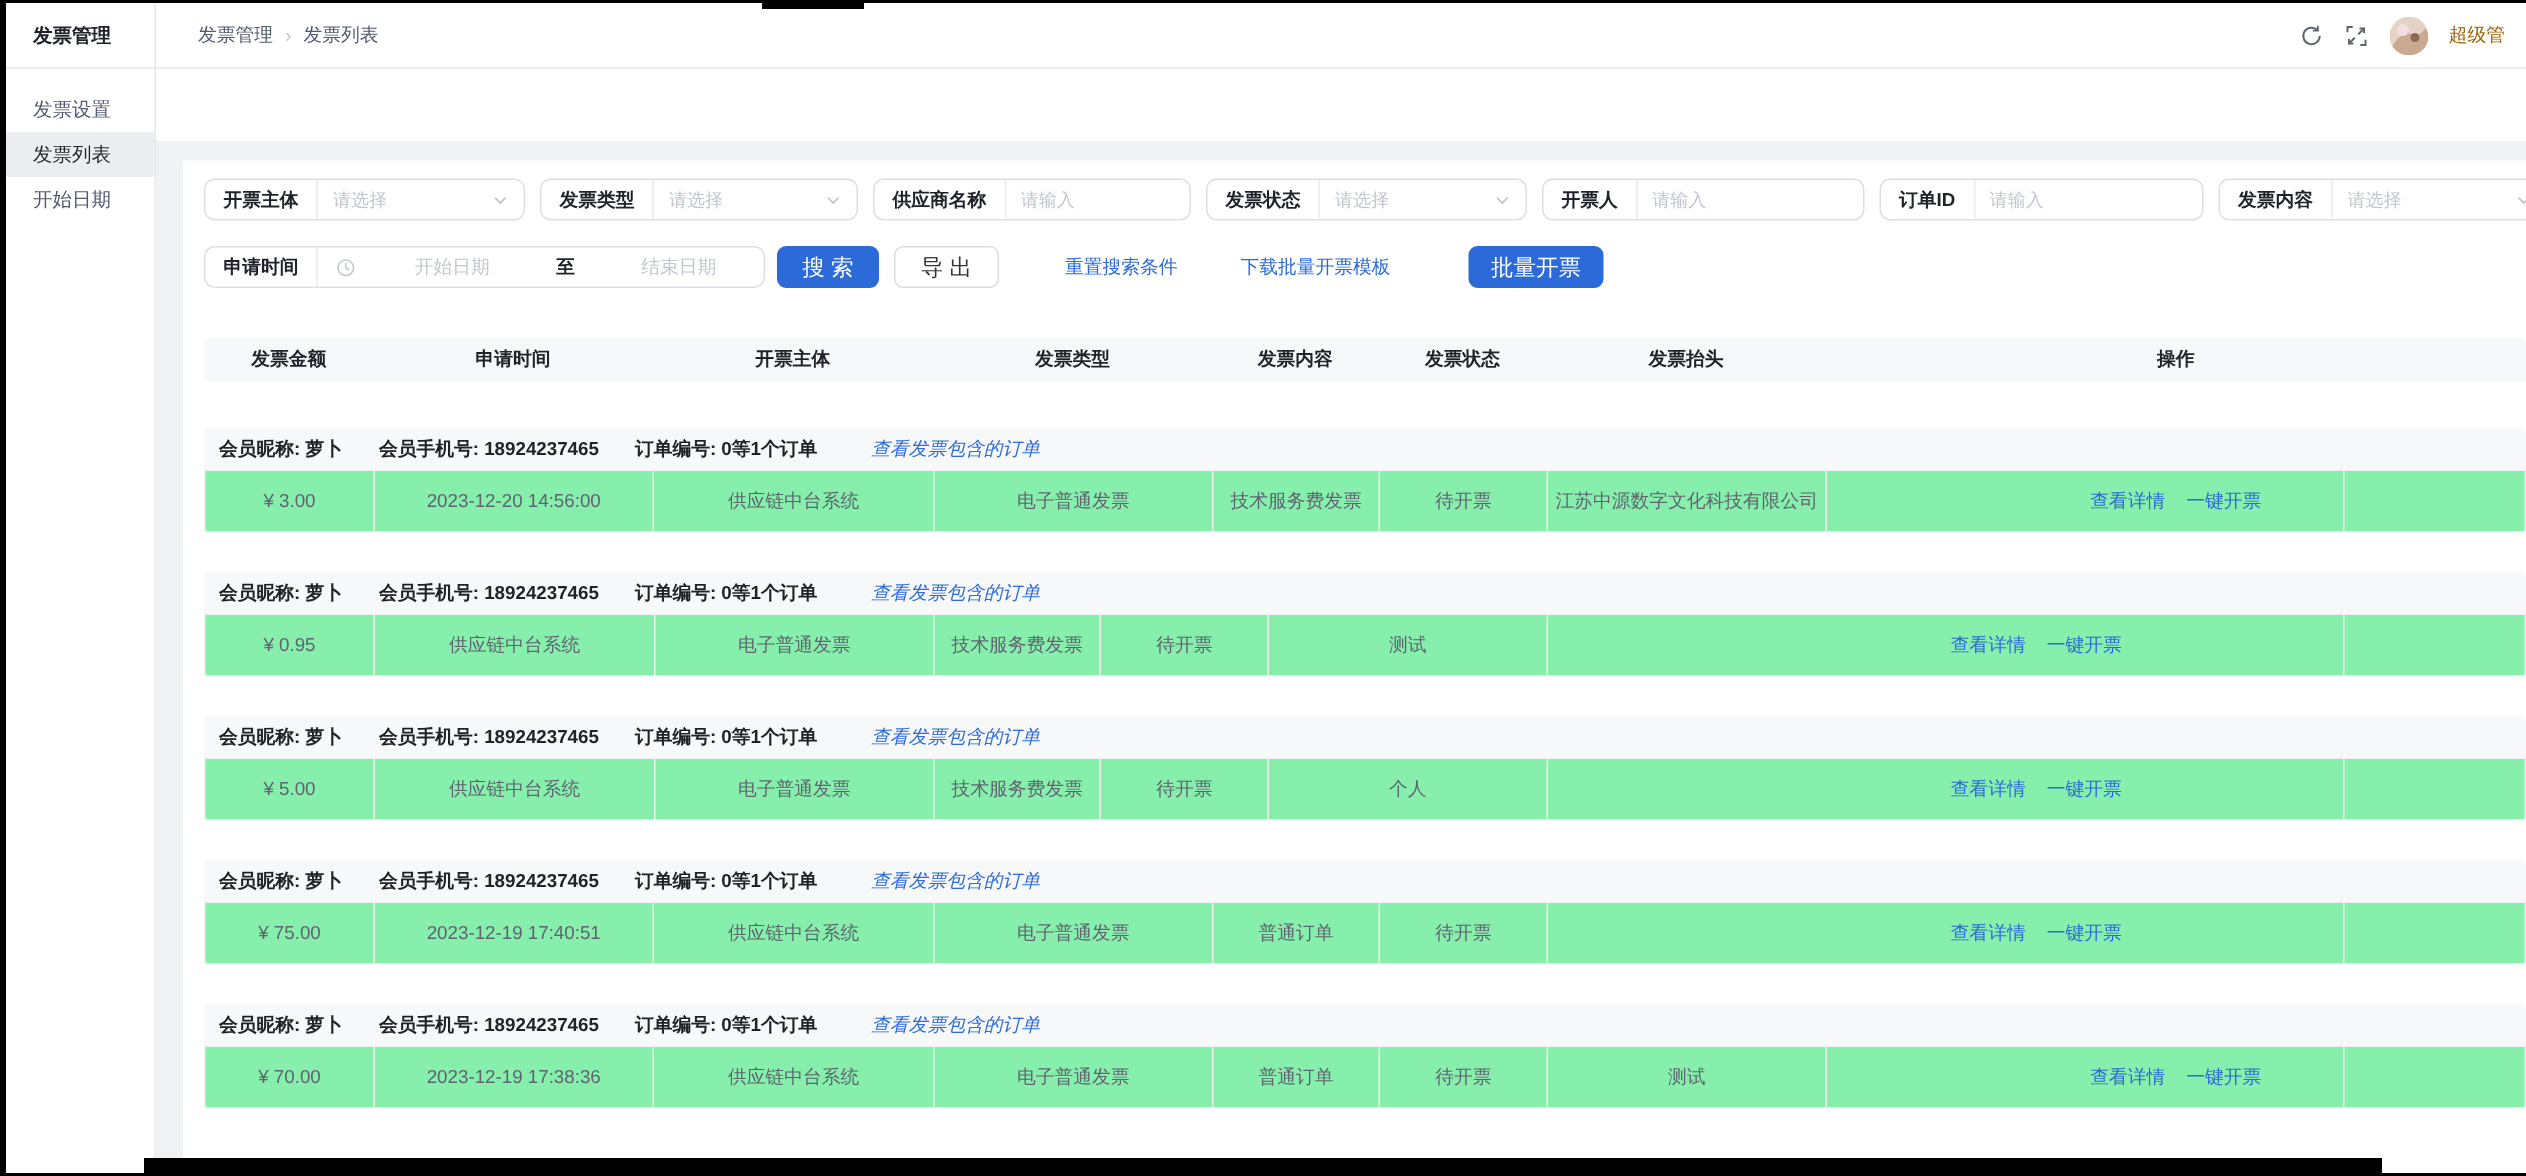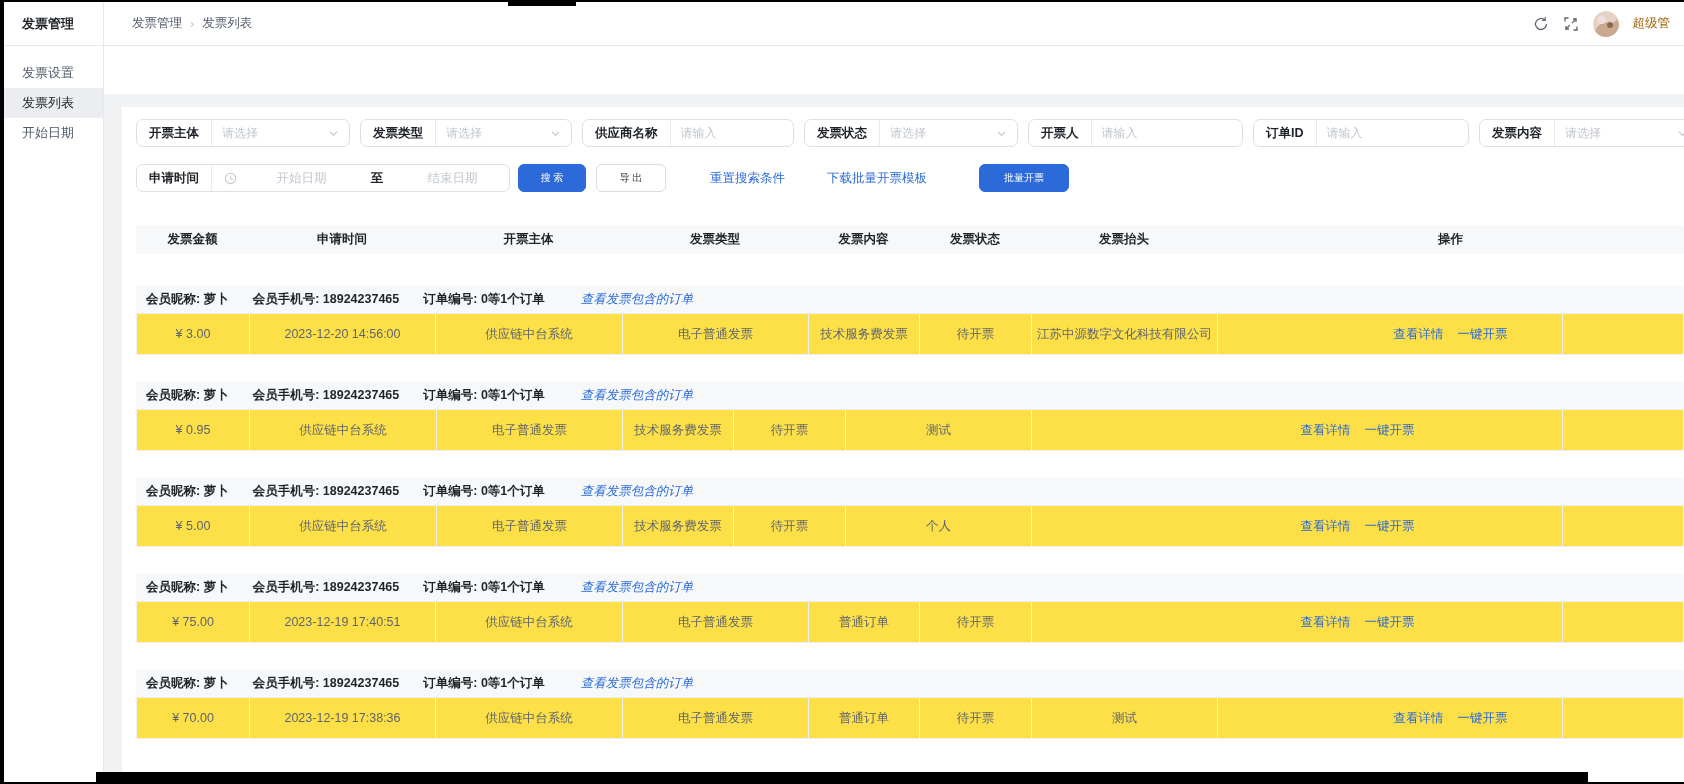--- a/index.html
+++ b/index.html
@@ -42,23 +42,23 @@
   .frow1 .fctl:nth-child(5){width:215px} .frow1 .fctl:nth-child(6){width:216px}
   .frow1 .fctl:nth-child(7){width:220px}
   .flabel { padding:0 12px; font-size:12.5px; font-weight:600; color:#1f2329; border-right:1px solid #e9ebef;
     height:100%; display:flex; align-items:center; flex-shrink:0; }
   .fph { padding:0 10px; font-size:12px; color:#c2c6ce; flex:1; overflow:hidden; }
   .chev { margin-right:10px; flex-shrink:0; color:#c2c6ce; display:inline-flex; }
   .date-ctl { width:374px; }
   .clock { margin:0 8px 0 12px; display:inline-flex; color:#c2c6ce; flex-shrink:0; }
   .date-ph { font-size:12.5px; color:#c2c6ce; width:118px; text-align:center; }
   .date-to { font-size:12.5px; color:#1f2329; width:40px; text-align:center; font-weight:600; }
-  .btn { height:28px; border-radius:6px; font-size:10px; display:inline-flex; align-items:center;
+  .btn { height:28px; border-radius:6px; font-size:15px; display:inline-flex; align-items:center;
     justify-content:center; cursor:pointer; flex-shrink:0;
-    font-family:Liberation Serif, serif; }
+    font-family:Liberation Sans, sans-serif; }
   .btn-primary { background:#2b6ad8; color:#fff; border:1px solid #2b6ad8; }
   .btn-plain { background:#fff; color:#333; border:1px solid #d9dce3; }
   .btn-search { width:68px; margin-left:8px; }
   .btn-export { width:70px; margin-left:10px; }
   .btn-batch  { width:90px; margin-left:52px; }
   .tlink { font-size:12.5px; color:#2b6ad8; cursor:pointer; text-decoration:none; }
   .link-reset { margin-left:44px; }
   .link-dl { margin-left:42px; }
 
   
@@ -68,21 +68,21 @@
   .c0{width:113px} .c1{width:186px} .c2{width:187px} .c3{width:186px}
   .c4{width:111px} .c5{width:112px} .c6{width:186px}
   .c7{flex:1; min-width:460px}
   .groups { }
   .group { margin-top:31px; }
   .group + .group { margin-top:26px; }
   .group-head { display:flex; align-items:center; height:28px; background:#f7f8fa;
     border-radius:4px 4px 0 0; padding-left:10px; gap:24px; }
   .gmeta { font-size:12.5px; font-weight:600; color:#1f2329; }
   .glink { margin-left:12px;font-style:italic; }
-  .grow { position:relative; display:flex; align-items:stretch; height:42px; background:#fde047;
+  .grow { position:relative; display:flex; align-items:stretch; height:42px; background:#86efac;
     border:1px solid #f0f0f0; border-radius:0 0 2px 2px; }
   .td { display:flex; align-items:center; justify-content:center; font-size:12.5px; color:#5f6470;
     border-right:1px solid #f0f0f0; text-align:center; padding:0 4px; overflow:hidden; }
   .td-actions { display:flex; align-items:center; justify-content:center; gap:14px; border-right:none; }
   .vline { position:absolute; right:120px; top:0; bottom:0; width:1px; background:#f0f0f0; }
 </style>
 </head>
 <body>
 
 <div class="frame-tab"></div>

